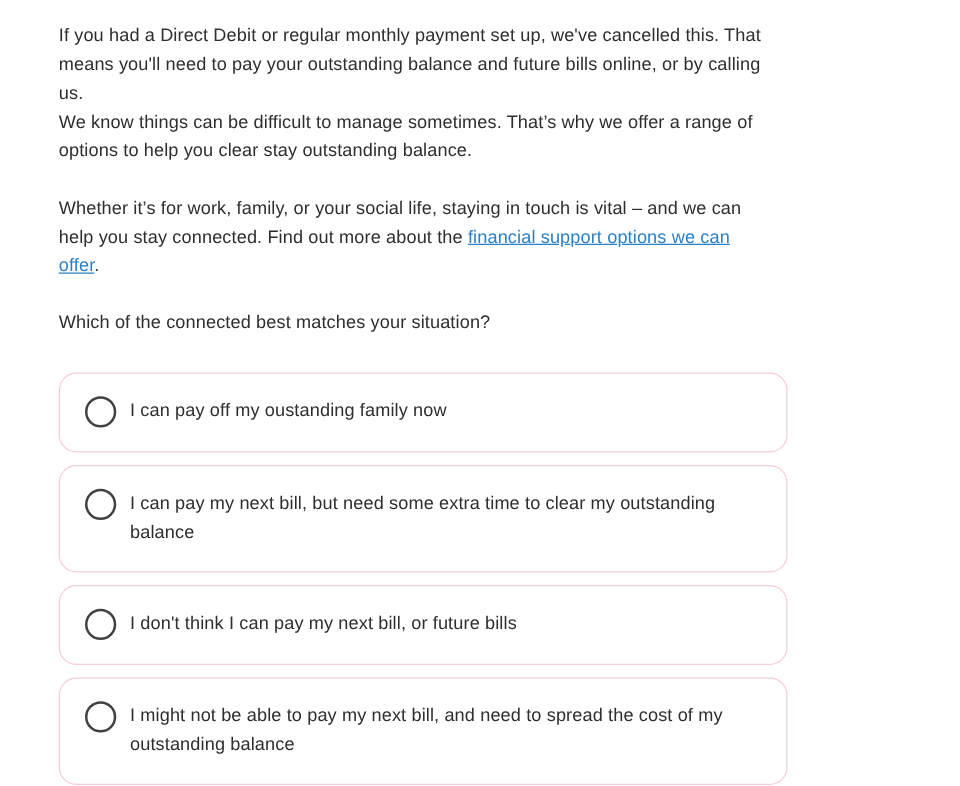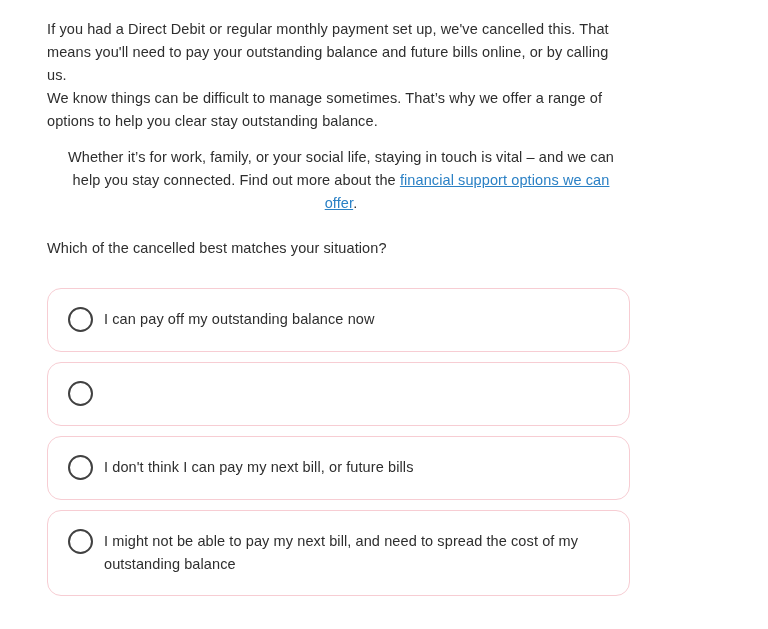--- a/index.html
+++ b/index.html
@@ -22,21 +22,21 @@
     overflow:hidden;
     background:var(--page-bg);
     padding:18px 0 0 47px;
   }
   .body-text{
     font-size:14.5px;
     line-height:23px;
     white-space:pre-line;
     letter-spacing:0.1px;
   }
-  .spaced{margin-top:13px;text-align:center;}
+  .spaced{margin-top:23px;}
   .question{margin-top:22px;}
   a.link{
     color:var(--link-color);
     text-decoration:underline;
     cursor:pointer;
   }
   .options{
     margin-top:28px;
     display:flex;
     flex-direction:column;
@@ -78,31 +78,33 @@
 means you'll need to pay your outstanding balance and future bills online, or by calling
 us.</p>
 
   <p class="body-text">We know things can be difficult to manage sometimes. That’s why we offer a range of
 options to help you clear stay outstanding balance.</p>
 
   <p class="body-text spaced"><span>Whether it’s for work, family, or your social life, staying in touch is vital – and we can
 help you stay connected. Find out more about the </span><a class="link" href="#">financial support options we can
 offer</a><span>.</span></p>
 
-  <p class="body-text question">Which of the cancelled best matches your situation?</p>
+  <p class="body-text question">Which of the connected best matches your situation?</p>
 
   <div class="options">
 
     <div class="card">
       <span class="radio"></span>
-      <span class="option-label">I can pay off my outstanding balance now</span>
+      <span class="option-label">I can pay off my oustanding family now</span>
     </div>
 
     <div class="card">
       <span class="radio"></span>
+      <span class="option-label">I can pay my next bill, but need some extra time to clear my outstanding
+balance</span>
     </div>
 
     <div class="card">
       <span class="radio"></span>
       <span class="option-label">I don't think I can pay my next bill, or future bills</span>
     </div>
 
     <div class="card">
       <span class="radio"></span>
       <span class="option-label">I might not be able to pay my next bill, and need to spread the cost of my

